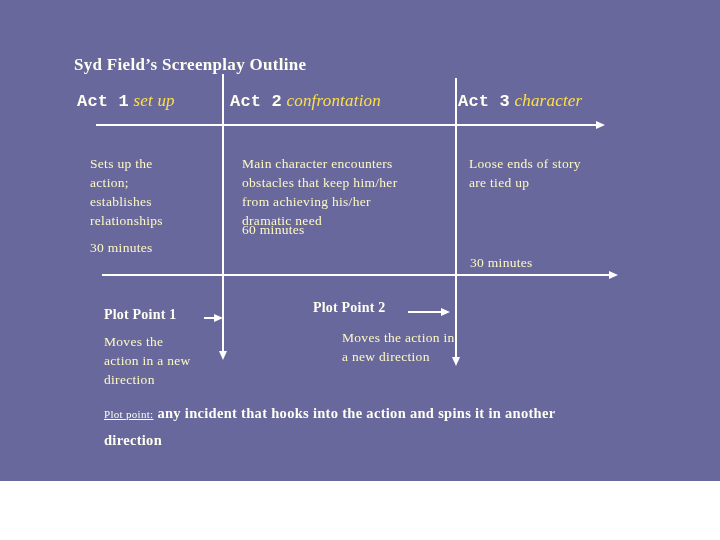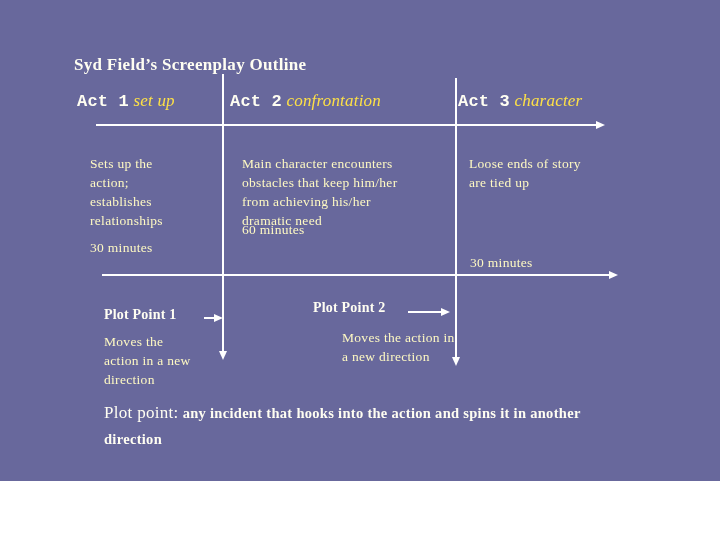--- a/index.html
+++ b/index.html
@@ -82,21 +82,21 @@
   .pp2-desc  { left: 313px; top: 328px; margin-left: 29px; }
   .pp1-line  { left: 204px; top: 317px; width: 10px; }
   .pp1-head  { left: 214px; top: 314px; }
   .pp2-line  { left: 408px; top: 311px; width: 33px; }
   .pp2-head  { left: 441px; top: 308px; }
 
   .footer {
     left: 104px; top: 400px; width: 560px;
     line-height: 25px; color: #FFFEF2;
   }
-  .footer-term { font-size: 17px; font-weight: normal; letter-spacing: 0.3px; }
+  .footer-term { font-size: 11px; font-weight: normal; letter-spacing: 0.3px; text-decoration: underline; }
   .footer-def  { font-size: 14.5px; font-weight: bold; letter-spacing: 0.3px; white-space: pre-line; }
 </style>
 </head>
 <body>
 
 <div class="slide">
 
   <div class="abs title">Syd Field’s Screenplay Outline</div>
 
   <div class="abs act-header hdr-act1">

